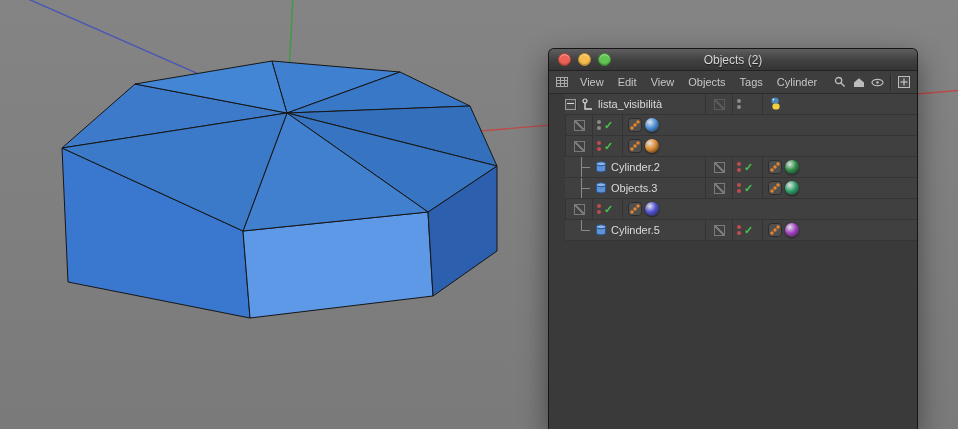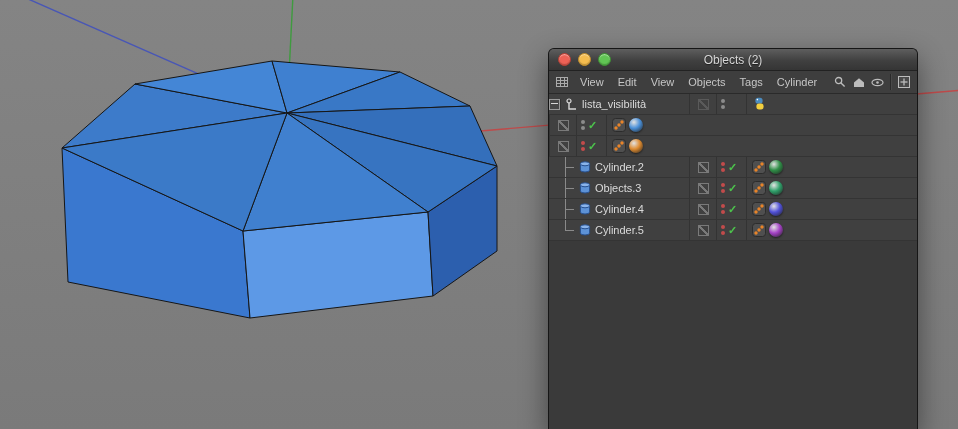--- a/index.html
+++ b/index.html
@@ -21,21 +21,21 @@
   .tl.zoom{background:#61c554;border:1px solid #3d8f33;}
   .title-text{font-size:12px;color:#d6d6d6;text-shadow:0 1px 1px rgba(0,0,0,.5);text-align:center;}
   .menubar{height:22px;flex:0 0 22px;background:#3e3e3e;border-bottom:1px solid #2a2a2a;
     display:flex;align-items:center;color:#c6c6c6;font-size:11px;padding:0 4px;}
   .menubar .mi{padding:0 7px;cursor:default;}
   .menu-grid{width:18px;display:flex;justify-content:center;margin-right:2px;}
   .menubar .spacer{flex:1;}
   .mb-icon{width:15px;display:flex;justify-content:center;margin:0 2px;}
   .mb-sep{width:1px;height:16px;background:#2a2a2a;margin:0 3px;box-shadow:1px 0 0 rgba(255,255,255,.06);}
   
-  .list{flex:1;background:#3a3a3a;overflow:hidden;font-size:11px;color:#dadada;}
+  .list{flex:1;background:#3a3a3a;overflow:hidden;font-size:11px;color:#dadada;padding-left:16px;}
   .row{display:flex;align-items:stretch;height:20px;background:#404040;border-bottom:1px solid #343434;}
   .namecol{width:140px;display:flex;align-items:center;overflow:hidden;white-space:nowrap;}
   .gcell{width:11px;flex:0 0 11px;background:#3a3a3a;border-right:1px solid #323232;
     display:flex;align-items:center;justify-content:center;}
   .expander{width:9px;height:9px;border:1px solid #9a9a9a;background:#474747;position:relative;cursor:pointer;}
   .expander::after{content:"";position:absolute;left:1px;right:1px;top:3px;height:1px;background:#d8d8d8;}
   .tree{position:relative;width:16px;flex:0 0 16px;height:100%;}
   .tree .v{position:absolute;left:4px;top:0;bottom:0;width:1px;background:#8a8a8a;}
   .tree.last .v{bottom:50%;}
   .tree .h{position:absolute;left:4px;top:50%;width:9px;height:1px;background:#8a8a8a;}
@@ -300,34 +300,20 @@
               <circle cx="4" cy="10" r="1.7" fill="#e88429"></circle>
               <circle cx="7" cy="7" r="1.7" fill="#e88429"></circle>
               <circle cx="10" cy="4" r="1.7" fill="#e88429"></circle>
             </svg>
           </span>
         <span class="tag mat" style="background: radial-gradient(circle at 35% 30%, rgba(255, 255, 255, 0.85), rgb(47, 160, 106) 45%, rgba(0, 0, 0, 0.5));"></span>
       </div>
     </div>
 
     <div class="row">
-      <div class="namecol">
-          <div class="gcell"></div>
-        <div class="tree">
-            <div class="v"></div>
-            <div class="h"></div>
-          </div>
-        <span class="obj-icon">
-            <svg width="14" height="14" viewBox="0 0 14 14">
-              <path d="M2.4 3.8 v6.2 a4.6 2 0 0 0 9.2 0 v-6.2 Z" fill="#5d92d6" stroke="#27508f"></path>
-              <ellipse cx="7" cy="3.8" rx="4.6" ry="2" fill="#8ab4ea" stroke="#27508f"></ellipse>
-            </svg>
-          </span>
-        <span class="label">Cylinder.4</span>
-      </div>
       <div class="cell c-layer">
           <span class="slashbox"></span>
         </div>
       <div class="cell c-vis">
         <span class="dotcol">
             <span class="dot" style="background:#c24b4b"></span>
             <span class="dot" style="background:#c24b4b"></span>
           </span>
         <span class="check">✓</span>
       </div>

